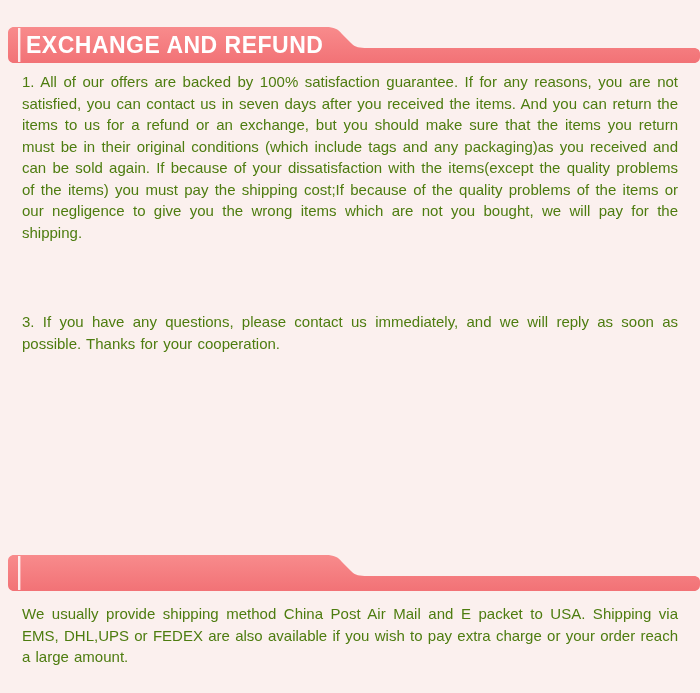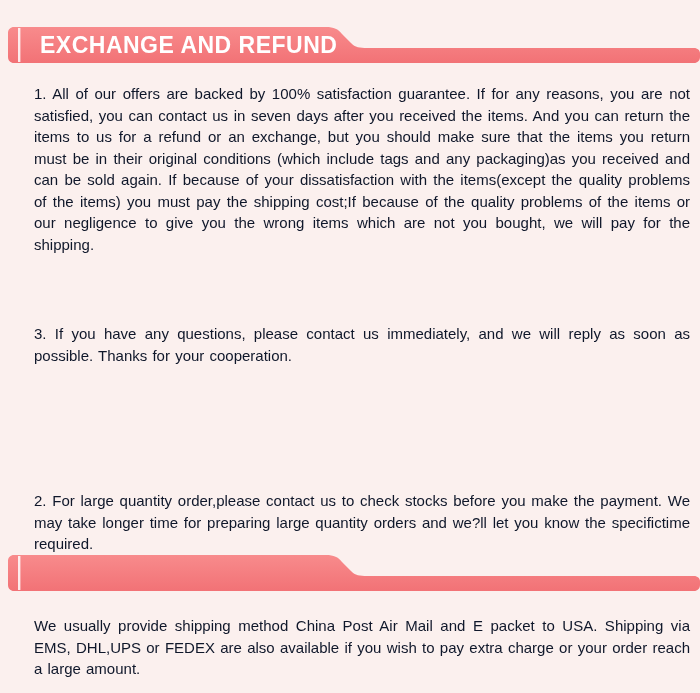--- a/index.html
+++ b/index.html
@@ -37,28 +37,27 @@
     left: 0;
     height: 36px;
     display: flex;
     align-items: center;
     padding-left: 18px;
     color: #ffffff;
     font-size: 23px;
     font-weight: bold;
     letter-spacing: 0.5px;
     white-space: nowrap;
-    margin-left: 14px;
   }
   .para {
     position: absolute;
     left: 22px;
     width: 656px;
-    margin: 12px;
-    color: #0f172a;
+    margin: 0;
+    color: #4d7c0f;
     font-size: 15px;
     line-height: 21.5px;
     text-align: justify;
     word-spacing: 1px;
   }
   #banner-1 { top: 27px; }
   #para-1-1 { top: 71px; }
   #para-1-2 { top: 240px; }
   #para-1-3 { top: 311px; }
   #banner-2 { top: 364px; }
@@ -83,21 +82,20 @@
       <path d="M 6,0 L 318,0 C 326,0 330,2 334,7 L 343,16 C 347,20.5 352,21 359,21 L 686,21 C 689.5,21 692,23.5 692,26 L 692,30 C 692,33.5 689.5,36 686,36 L 6,36 C 2.5,36 0,33.5 0,30 L 0,6 C 0,2.5 2.5,0 6,0 Z" fill="url(#pinkgrad1)"></path>
       <rect x="10" y="1" width="2.4" height="34" fill="#ffffff" opacity="0.85"></rect>
     </svg>
     <div class="title">EXCHANGE AND REFUND</div>
   </div>
 
   <p class="para" id="para-1-1">1. All of our offers are backed by 100% satisfaction guarantee. If for any reasons, you are not satisfied, you can contact us in seven days after you received the items. And you can return the items to us for a refund or an exchange, but you should make sure that the items you return must be in their original conditions (which include tags and any packaging)as you received and can be sold again. If because of your dissatisfaction with the items(except the quality problems of the items) you must pay the shipping cost;If because of the quality problems of the items or our negligence to give you the wrong items which are not you bought, we will pay for the shipping.</p>
   <p class="para" id="para-1-3">3. If you have any questions, please contact us immediately, and we will reply as soon as possible. Thanks for your cooperation.</p>
 
 
-  <p class="para" id="para-2-2">2. For large quantity order,please contact us to check stocks before you make the payment. We may take longer time for preparing large quantity orders and we?ll let you know the specifictime required.</p>
 
   <div class="banner" id="banner-3">
     <svg width="692" height="36" viewBox="0 0 692 36">
       <defs>
         <linearGradient id="pinkgrad3" x1="0" y1="0" x2="0" y2="1">
           <stop offset="0" stop-color="#f88b8c"></stop>
           <stop offset="1" stop-color="#f27276"></stop>
         </linearGradient>
       </defs>
       <path d="M 6,0 L 318,0 C 326,0 330,2 334,7 L 343,16 C 347,20.5 352,21 359,21 L 686,21 C 689.5,21 692,23.5 692,26 L 692,30 C 692,33.5 689.5,36 686,36 L 6,36 C 2.5,36 0,33.5 0,30 L 0,6 C 0,2.5 2.5,0 6,0 Z" fill="url(#pinkgrad3)"></path>

